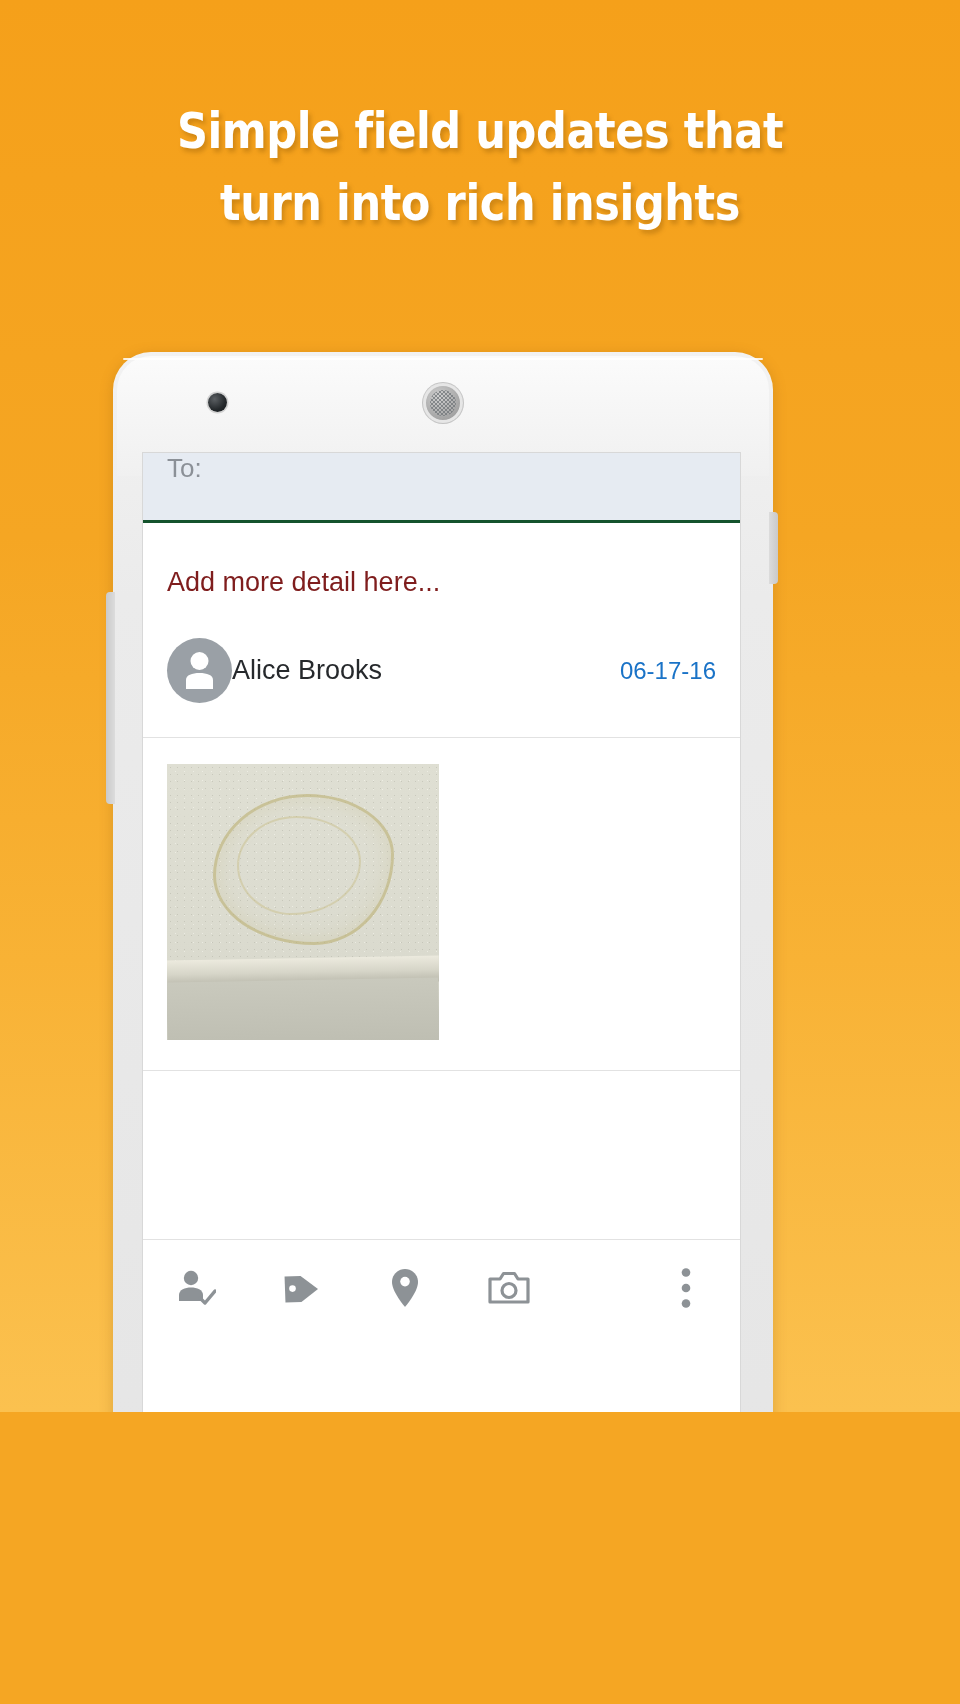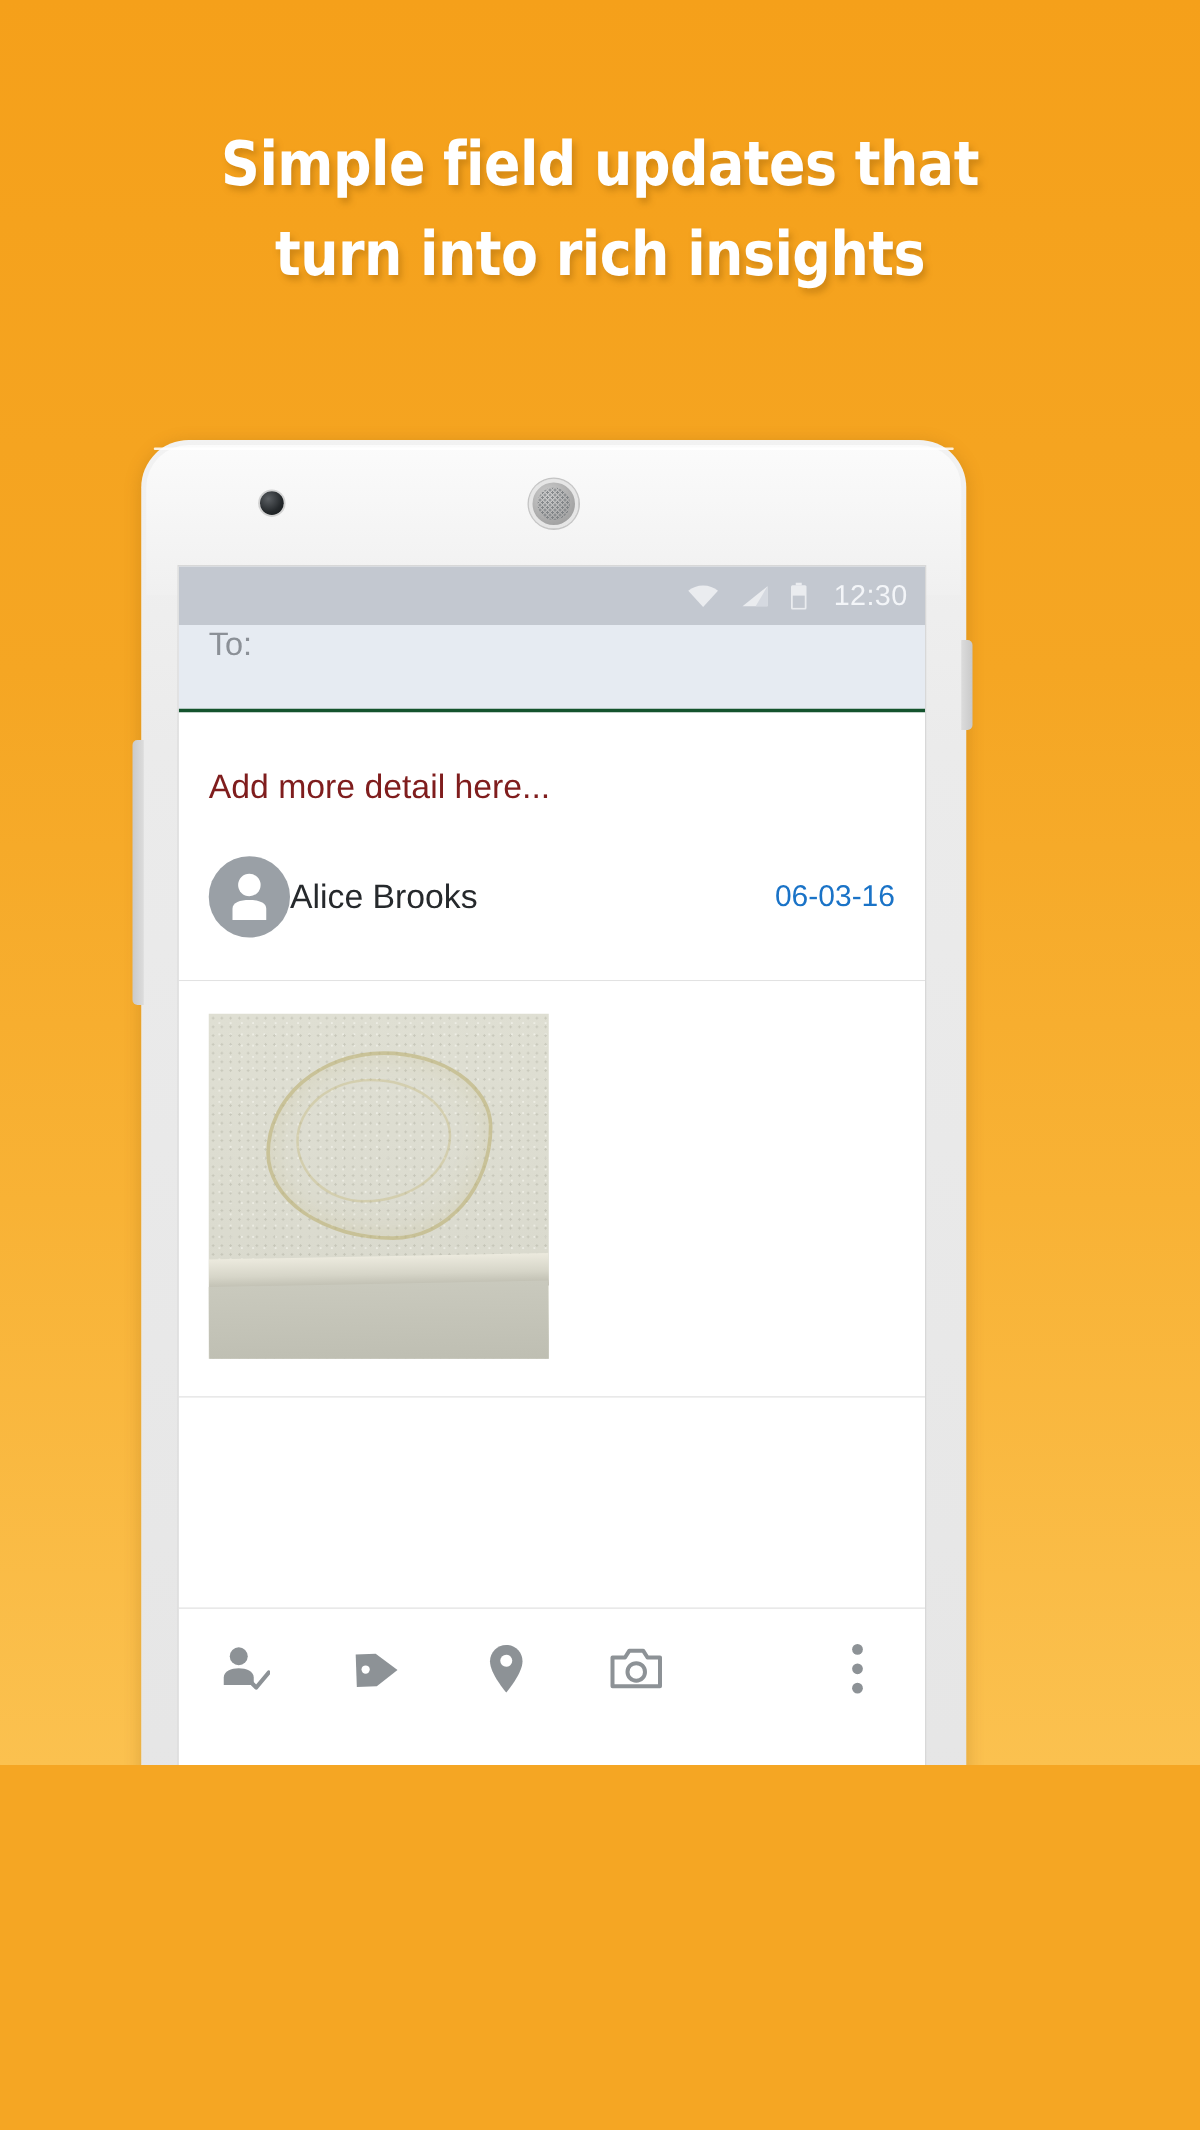--- a/index.html
+++ b/index.html
@@ -379,56 +379,39 @@
     <div class="phone-inner-sheen"></div>
     <div class="phone-top-hairline"></div>
   </div>
   <div class="front-camera"></div>
   <div class="earpiece"></div>
   <div class="btn-right-top"></div>
   <div class="btn-left-vol"></div>
 
   <div class="screen">
 
-    <div class="statusbar">
-      <div class="status-icons">
-        <svg class="ic-wifi" viewBox="0 0 25 18">
-          <path d="M12.5 17.5 L0.6 4.6 C3.8 1.8 8 0.3 12.5 0.3 C17 0.3 21.2 1.8 24.4 4.6 Z" fill="#eaecef"></path>
-        </svg>
-        <svg class="ic-signal" viewBox="0 0 23 18">
-          <path d="M22 1 L22 17 L2 17 Z" fill="#eaecef"></path>
-          <path d="M22 1 L22 17 L12.5 17 Z" fill="#d5d9e0"></path>
-        </svg>
-        <svg class="ic-battery" viewBox="0 0 14 22">
-          <rect x="4.6" y="0" width="4.8" height="2.2" fill="#eaecef"></rect>
-          <rect x="0.8" y="2.2" width="12.4" height="19.4" rx="1.2" fill="#eaecef"></rect>
-          <rect x="2.2" y="10.5" width="9.6" height="9.8" fill="#c3c8d0"></rect>
-        </svg>
-        <span class="status-time">12:30</span>
-      </div>
-    </div>
 
 
     <div class="to-row">
       <span class="to-label">To:</span>
     </div>
 
     <div class="compose">
       <div class="post-detail">Add more detail here...</div>
 
       <div class="author-row">
         <div class="avatar">
           <svg width="35" height="38" viewBox="0 0 35 38">
             <circle cx="17.5" cy="10" r="9" fill="#ffffff"></circle>
             <path d="M4 38 L4 29 C4 24 10 22 17.5 22 C25 22 31 24 31 29 L31 38 Z" fill="#ffffff"></path>
           </svg>
         </div>
         <span class="author-name">Alice Brooks</span>
         <span class="author-spacer"></span>
-        <span class="author-date">06-03-16</span>
+        <span class="author-date">06-17-16</span>
       </div>
     </div>
 
     <div class="section-divider"></div>
 
     <div class="photo-area">
       <div class="photo">
         <div class="speckle"></div>
         <div class="stain"></div>
         <div class="stain2"></div>

